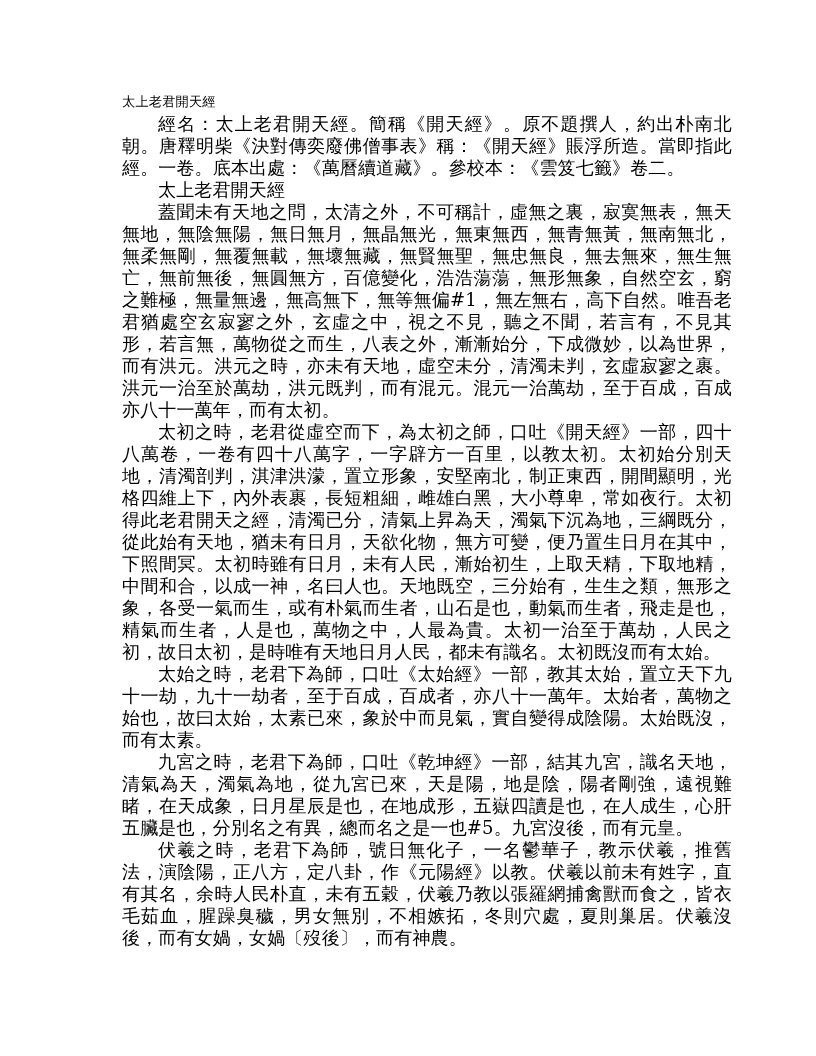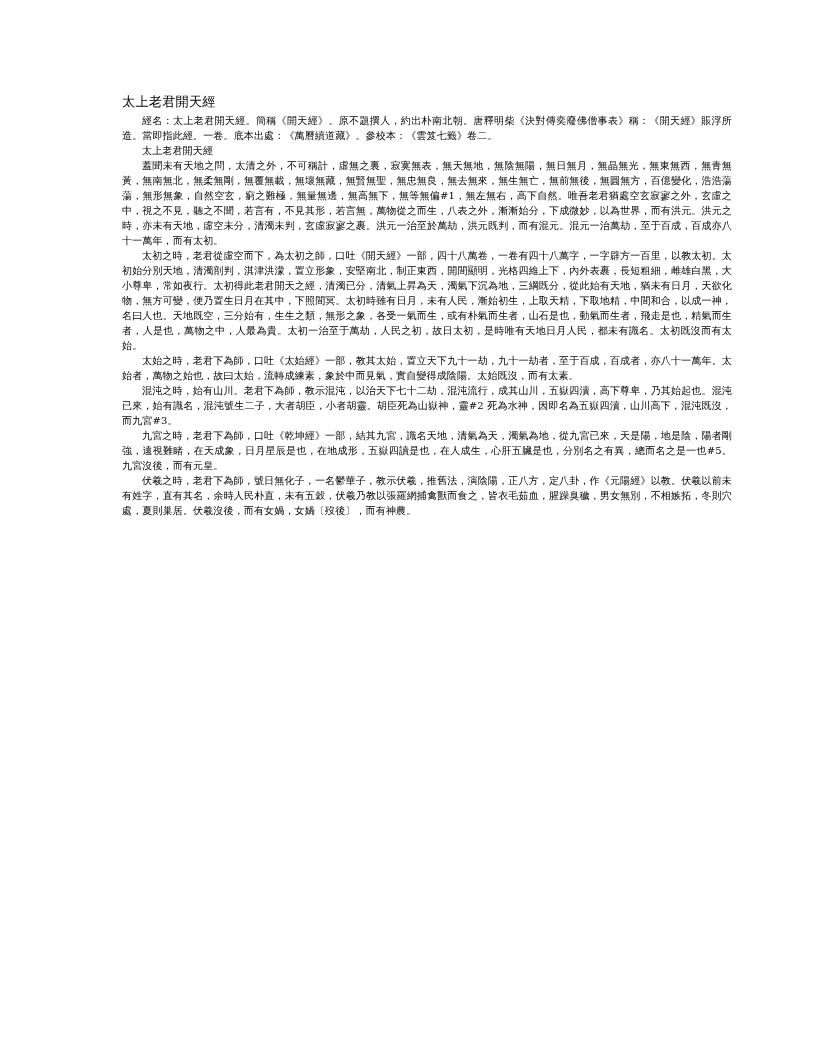--- a/index.html
+++ b/index.html
@@ -26,22 +26,22 @@
   }
   .doc-title {
     font-size: 13.2px;
     line-height: 20.6px;
     margin: 0 0 0 0;
     text-align: left;
     letter-spacing: 0.2px;
     font-weight: normal;
   }
   .para {
-    font-size: 10px;
-    line-height: 15px;
+    font-size: 18px;
+    line-height: 22px;
     margin: 0;
     text-align: justify;
     text-justify: inter-ideograph;
     text-align-last: left;
     letter-spacing: 0.15px;
     word-break: break-all;
     white-space: normal;
   }
   .para.indent {
     text-indent: 2em;
@@ -58,18 +58,17 @@
 <div class="page">
 
   <p class="doc-title">太上老君開天經</p>
 
   <p class="para indent">經名：太上老君開天經。簡稱《開天經》。原不題撰人，約出朴南北朝。唐釋明柴《決對傳奕廢佛僧事表》稱：《開天經》賬浮所造。當即指此經。一卷。底本出處：《萬曆續道藏》。參校本：《雲笈七籤》卷二。</p>
 
   <p class="para center-head">太上老君開天經</p>
 
   <p class="para indent">蓋聞未有天地之問，太清之外，不可稱計，虛無之裏，寂寞無表，無天無地，無陰無陽，無日無月，無晶無光，無東無西，無青無黃，無南無北，無柔無剛，無覆無載，無壞無藏，無賢無聖，無忠無良，無去無來，無生無亡，無前無後，無圓無方，百億變化，浩浩蕩蕩，無形無象，自然空玄，窮之難極，無量無邊，無高無下，無等無偏#1，無左無右，高下自然。唯吾老君猶處空玄寂寥之外，玄虛之中，視之不見，聽之不聞，若言有，不見其形，若言無，萬物從之而生，八表之外，漸漸始分，下成微妙，以為世界，而有洪元。洪元之時，亦未有天地，虛空未分，清濁未判，玄虛寂寥之裹。洪元一治至於萬劫，洪元既判，而有混元。混元一治萬劫，至于百成，百成亦八十一萬年，而有太初。</p>
   <p class="para indent">太初之時，老君從虛空而下，為太初之師，口吐《開天經》一部，四十八萬卷，一卷有四十八萬字，一字辟方一百里，以教太初。太初始分別天地，清濁剖判，淇津洪濛，置立形象，安堅南北，制正東西，開間顯明，光格四維上下，內外表裹，長短粗細，雌雄白黑，大小尊卑，常如夜行。太初得此老君開天之經，清濁已分，清氣上昇為天，濁氣下沉為地，三綱既分，從此始有天地，猶未有日月，天欲化物，無方可變，便乃置生日月在其中，下照間冥。太初時雖有日月，未有人民，漸始初生，上取天精，下取地精，中間和合，以成一神，名曰人也。天地既空，三分始有，生生之類，無形之象，各受一氣而生，或有朴氣而生者，山石是也，動氣而生者，飛走是也，精氣而生者，人是也，萬物之中，人最為貴。太初一治至于萬劫，人民之初，故日太初，是時唯有天地日月人民，都未有識名。太初既沒而有太始。</p>
-  <p class="para indent">太始之時，老君下為師，口吐《太始經》一部，教其太始，置立天下九十一劫，九十一劫者，至于百成，百成者，亦八十一萬年。太始者，萬物之始也，故曰太始，流轉成練素，象於中而見氣，實自變得成陰陽。太始既沒，而有太素。</p>
-  <p class="para indent">混沌之時，始有山川。老君下為師，教示混沌，以治天下七十二劫，混沌流行，成其山川，五嶽四瀆，高下尊卑，乃其始起也。混沌已來，始有識名，混沌號生二子，大者胡臣，小者胡靈。胡臣死為山嶽神，靈#2 死為水神，因即名為五嶽四瀆，山川高下，混沌既沒，而九宮#3。</p>
+  <p class="para indent">太始之時，老君下為師，口吐《太始經》一部，教其太始，置立天下九十一劫，九十一劫者，至于百成，百成者，亦八十一萬年。太始者，萬物之始也，故曰太始，太素已來，象於中而見氣，實自變得成陰陽。太始既沒，而有太素。</p>
   <p class="para indent">九宮之時，老君下為師，口吐《乾坤經》一部，結其九宮，識名天地，清氣為天，濁氣為地，從九宮已來，天是陽，地是陰，陽者剛強，遠視難睹，在天成象，日月星辰是也，在地成形，五嶽四讀是也，在人成生，心肝五臟是也，分別名之有異，總而名之是一也#5。九宮沒後，而有元皇。</p>
   <p class="para indent">伏羲之時，老君下為師，號日無化子，一名鬱華子，教示伏羲，推舊法，演陰陽，正八方，定八卦，作《元陽經》以教。伏羲以前未有姓字，直有其名，余時人民朴直，未有五穀，伏羲乃教以張羅網捕禽獸而食之，皆衣毛茹血，腥躁臭穢，男女無別，不相嫉拓，冬則穴處，夏則巢居。伏羲沒後，而有女媧，女媧〔歿後〕，而有神農。</p>
 
 </div>
 
 </body></html>

